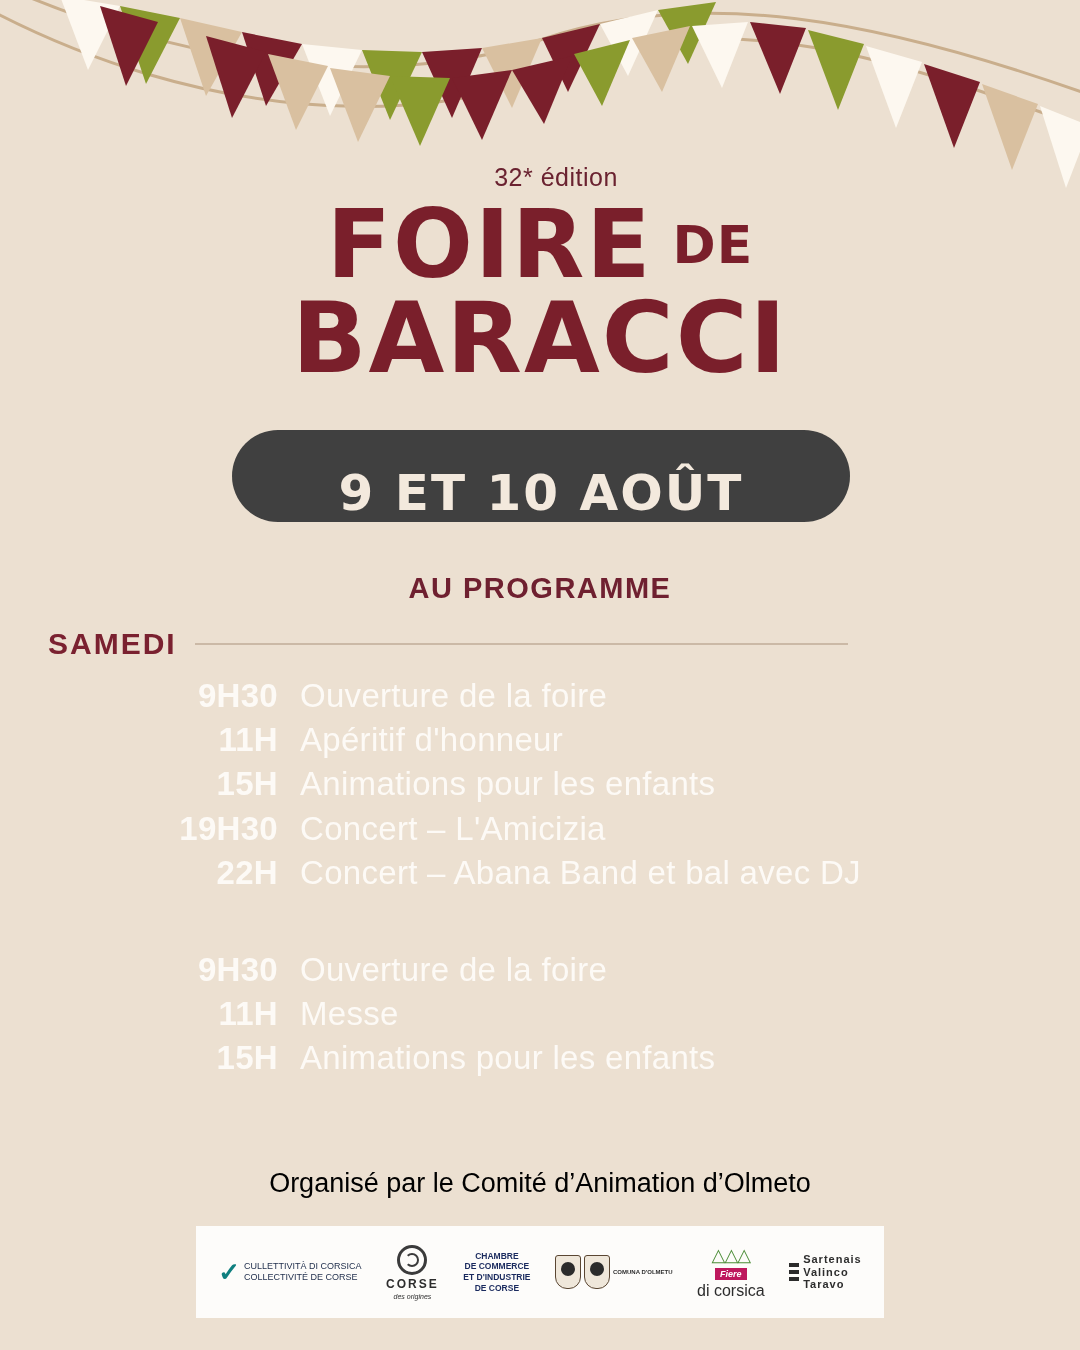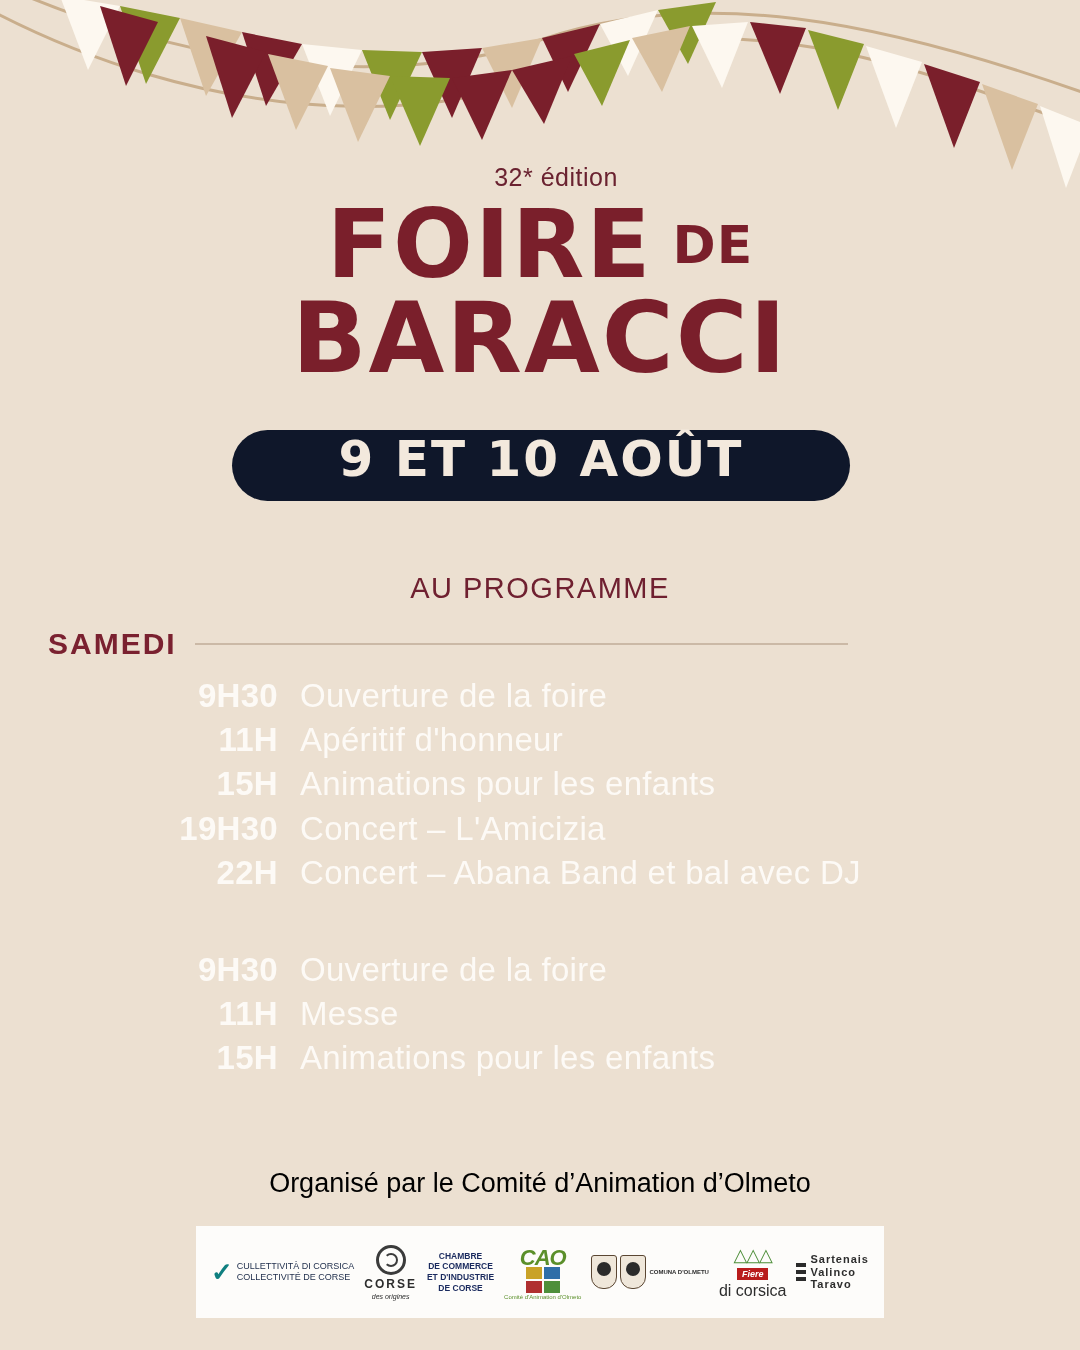--- a/index.html
+++ b/index.html
@@ -41,34 +41,34 @@
   }
   .title-line2 {
     font-size: 98px; font-weight: 800; letter-spacing: 2px;
     line-height: 1.0; margin-top: -6px;
     font-family: "DejaVu Sans", sans-serif;
   }
 
   
   .date-pill {
     position: absolute; top: 430px; left: 232px;
-    width: 618px; height: 71px;
-    background: #0f172a; border-radius: 46px;
-    display: flex; align-items: flex-start; justify-content: center;
+    width: 618px; height: 92px;
+    background: #404040; border-radius: 46px;
+    display: flex; align-items: flex-end; justify-content: center;
   }
   .date-pill span {
     color: #f3e9dd; font-size: 50px; font-weight: 800; letter-spacing: 2px;
     font-family: "DejaVu Sans", sans-serif;
   }
 
   
   .programme-title {
     position: absolute; top: 572px; left: 0; width: 1080px;
     text-align: center; color: #6f2030;
-    font-size: 29px; font-weight: 400; letter-spacing: 1.5px;
+    font-size: 29px; font-weight: 700; letter-spacing: 1.5px;
   }
 
   .day-head {
     position: absolute;
     display: flex; align-items: center; gap: 18px;
     color: #7a2130; font-size: 30px; font-weight: 700; letter-spacing: 2px;
   }
   .day-head .rule {
     height: 2px; background: #cbb9a6; flex: 1 1 auto;
   }
@@ -148,21 +148,21 @@
     position: relative;
   }
   .l5 .crest:after {
     content: ""; position: absolute; left: 5px; top: 6px;
     width: 14px; height: 14px; border-radius: 50%; background: #2b2b2b;
   }
   .l5 .lbl { font-size: 6px; font-weight: 700; }
 
   .l6 { flex-direction: column; gap: 2px; }
   .l6 .green { color: #4e8f3a; font-size: 18px; letter-spacing: -1px; }
-  .l6 .fiere { background: #b91c1c; color: #fff; font-size: 9px; padding: 1px 5px; font-style: italic; font-weight: 700; }
+  .l6 .fiere { background: #be185d; color: #fff; font-size: 9px; padding: 1px 5px; font-style: italic; font-weight: 700; }
 
   .l7 .bars { display: flex; flex-direction: column; gap: 3px; margin-right: 4px; }
   .l7 .bars i { display: block; width: 10px; height: 4px; background: #2b2b2b; }
   .l7 .t { font-size: 11px; font-weight: 700; text-align: left; line-height: 1.15; letter-spacing: 1px;}
 </style>
 </head>
 <body>
 
 <div class="poster">
 
@@ -281,25 +281,20 @@
 
     <div class="logo l3">
       <span class="t">
         <span>CHAMBRE</span><br>
         <span>DE COMMERCE</span><br>
         <span>ET D'INDUSTRIE</span><br>
         <span>DE CORSE</span>
       </span>
     </div>
 
-    <div class="logo l4">
-      <span class="cao">CAO</span>
-      <span class="grid"></span>
-      <span class="ring">Comité d'Animation d'Olmeto</span>
-    </div>
 
     <div class="logo l5">
       <span class="crest"></span>
       <span class="crest"></span>
       <span class="lbl">COMUNA D'OLMETU</span>
     </div>
 
     <div class="logo l6">
       <span class="green">△△△</span>
       <span class="fiere">Fiere</span>

